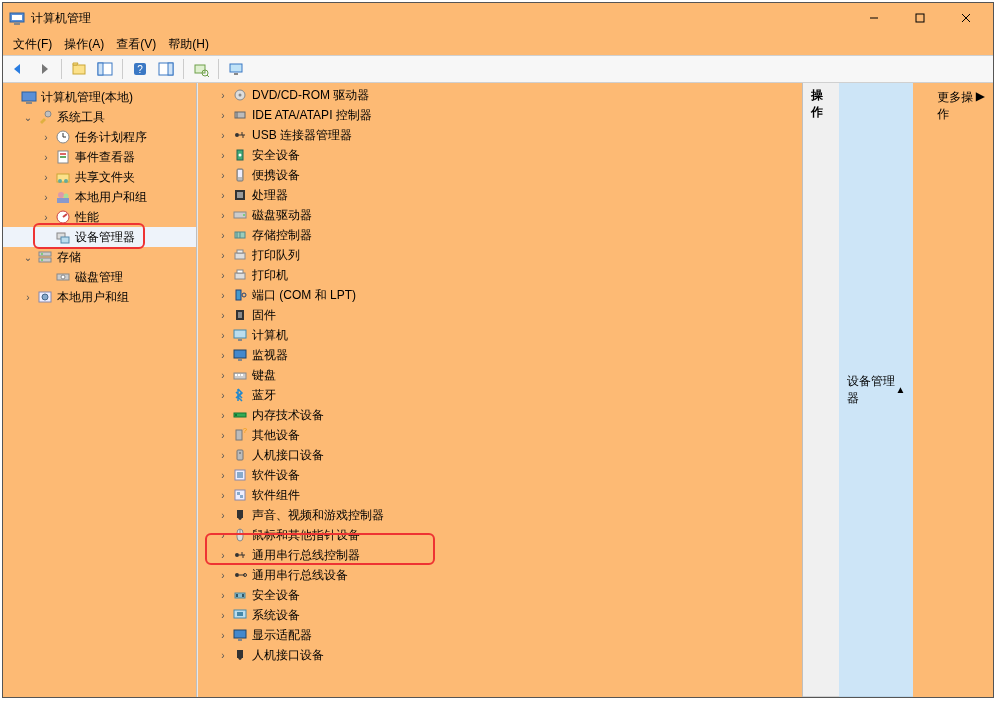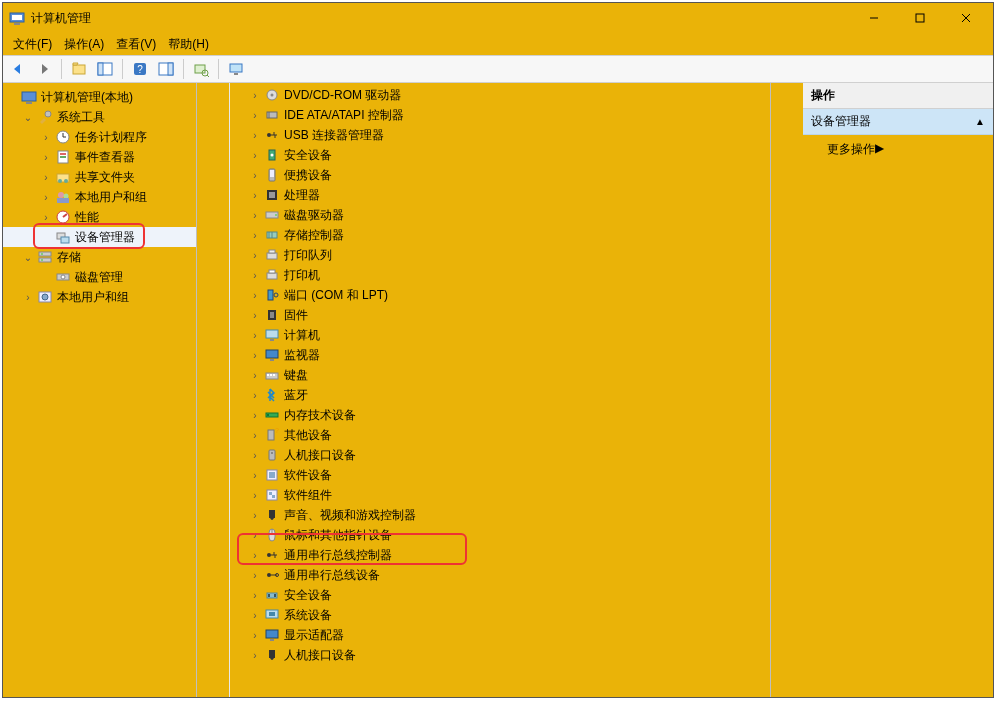--- a/index.html
+++ b/index.html
@@ -12,21 +12,21 @@
     overflow: hidden;
     position: relative;
   }
   .window {
     border: 1px solid #555;
     width: 992px;
     height: 696px;
     margin: 2px;
     display: flex;
     flex-direction: column;
-    background: #eab308;
+    background: #fdba74;
   }
   
   .titlebar {
     height: 30px;
     display: flex;
     align-items: center;
     padding: 0 4px;
   }
   .titlebar .app-icon {
     width: 16px; height: 16px;
@@ -69,40 +69,39 @@
     width: 22px; height: 22px;
     display: flex; align-items: center; justify-content: center;
     cursor: pointer;
   }
   .tool-sep { width: 1px; height: 20px; background: #ccc; margin: 0 2px; }
   
   .panes {
     flex: 1;
     display: flex;
     overflow: hidden;
-    gap: 32px;
   }
   .pane-left {
     width: 194px;
     border-right: 1px solid #bfbfbf;
     overflow: auto;
     padding: 4px 0;
   }
   .pane-mid {
     flex: 1;
     border-left: 1px solid #e8e8e8;
     border-right: 1px solid #bfbfbf;
     overflow: auto;
     padding: 2px 0 2px 0;
     position: relative;
   }
   .pane-right {
     width: 190px;
     display: flex;
-    flex-direction: column;
+    flex-direction: row;
   }
   .pane-right .hdr {
     background: #f0f0f0;
     border-bottom: 1px solid #d0d0d0;
     padding: 4px 8px;
     font-weight: bold;
     font-size: 12px;
   }
   .pane-right .section-hdr {
     background: #cde5f7;

